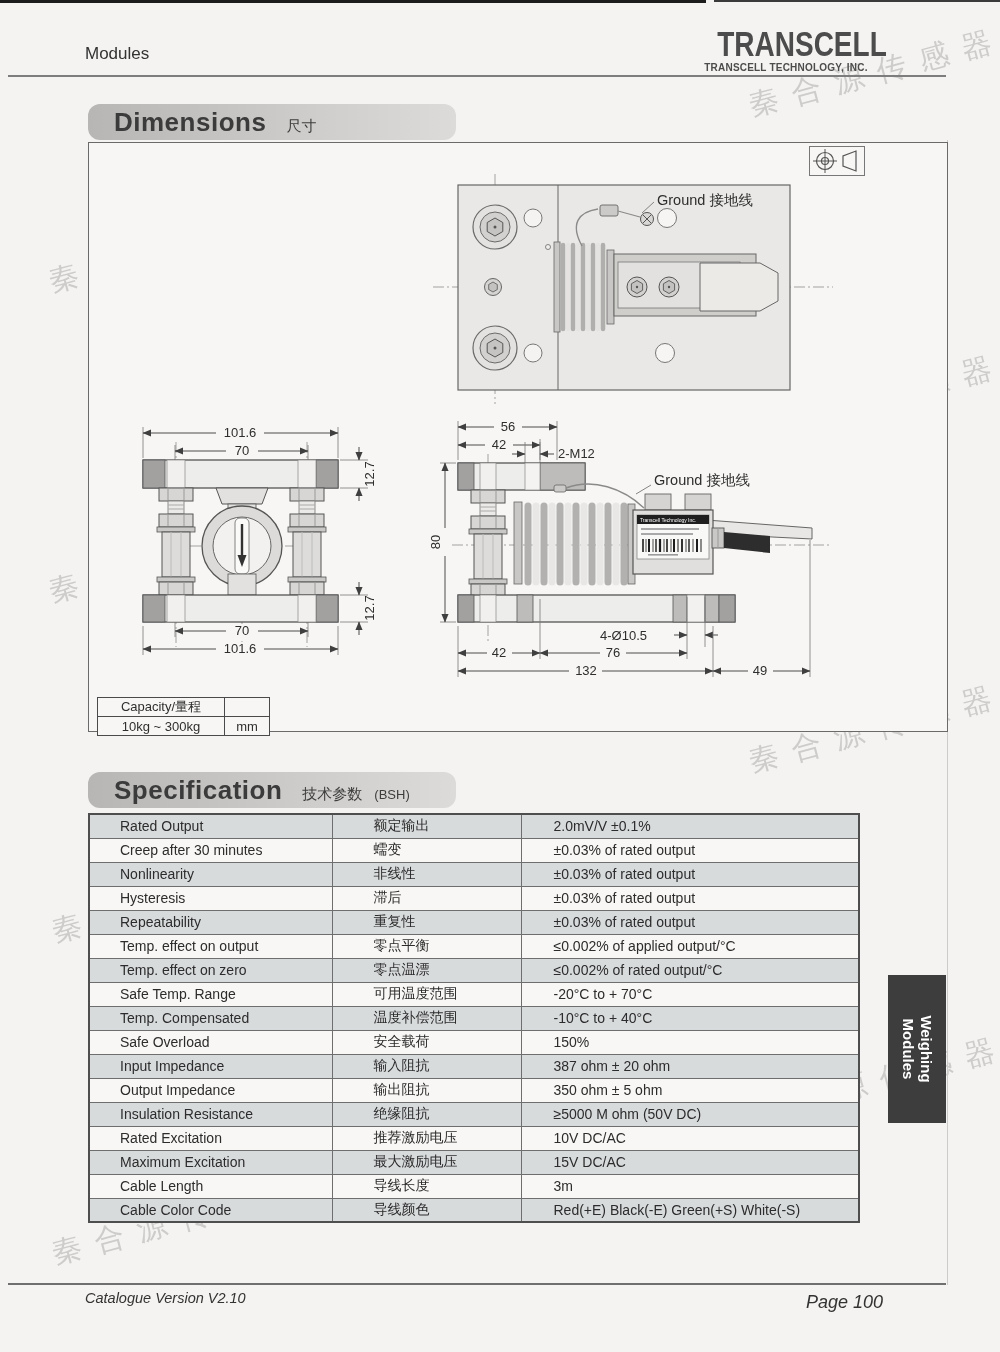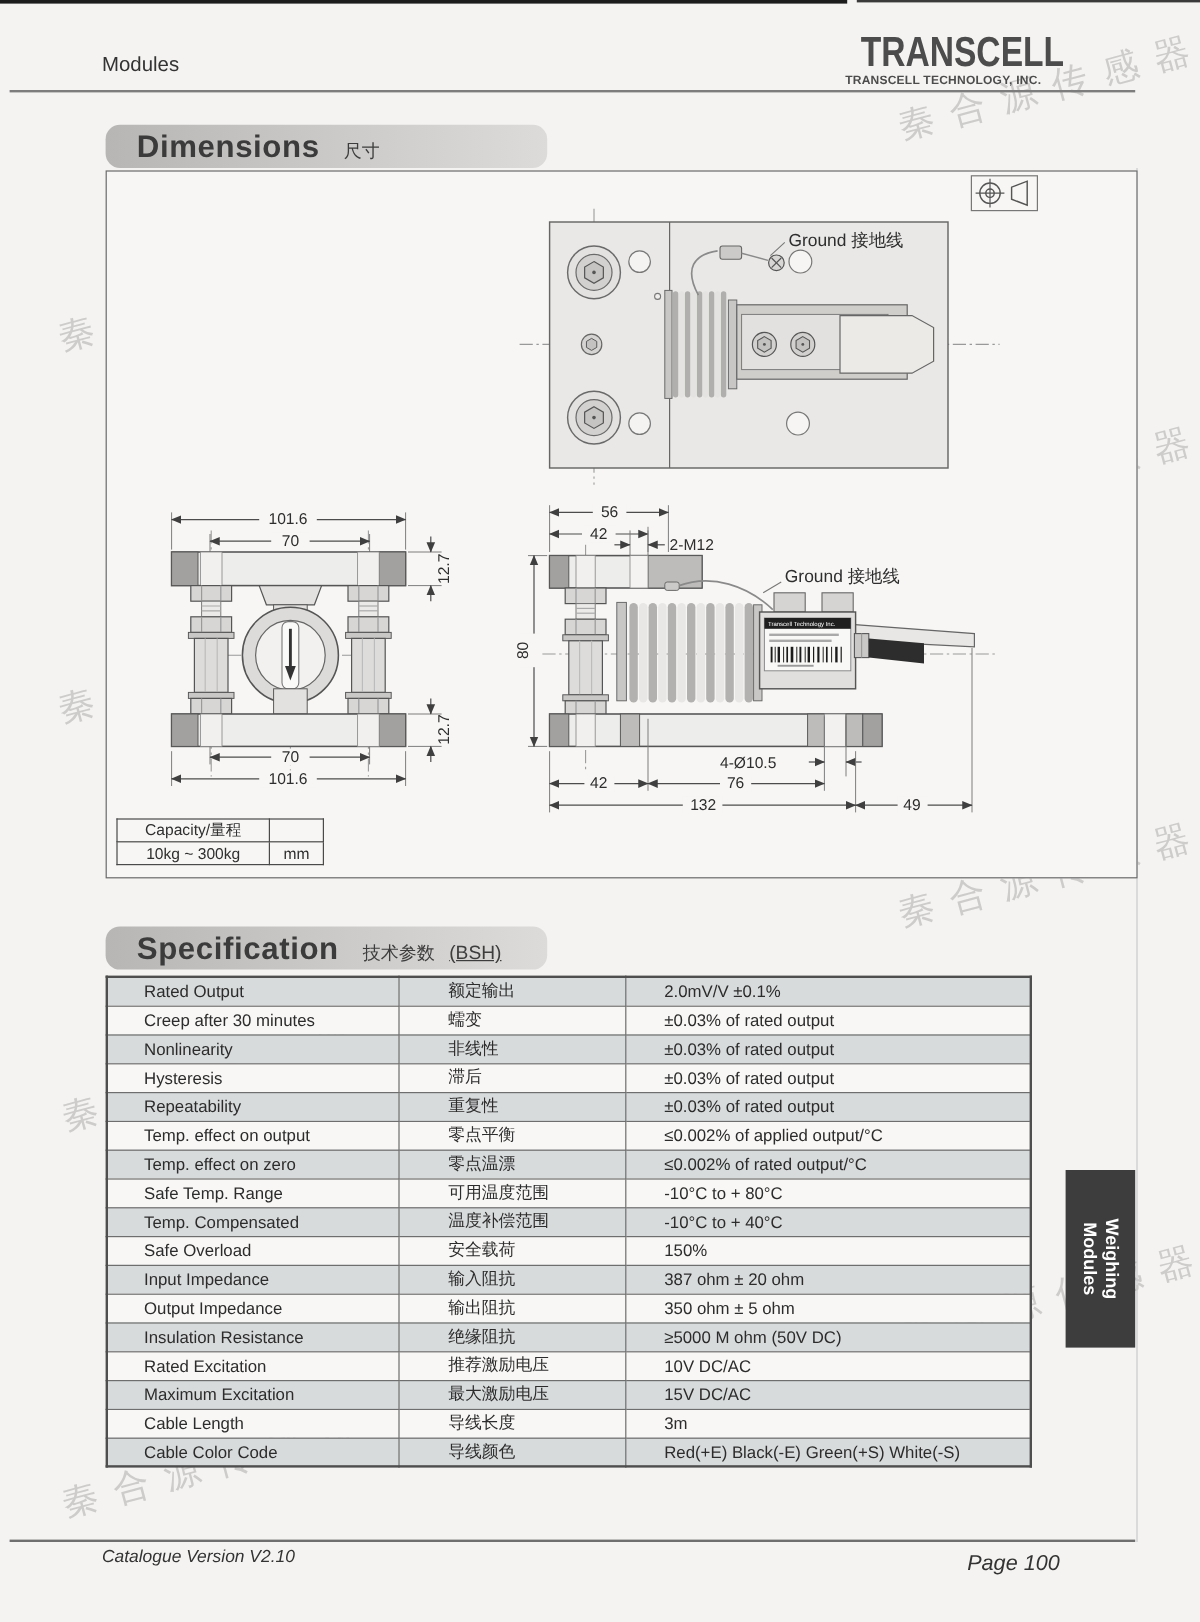--- a/index.html
+++ b/index.html
@@ -19,33 +19,33 @@
 
   
   .wm{font-size:30px;letter-spacing:14px;color:rgba(150,150,150,0.42);
       transform:rotate(-15deg);white-space:nowrap;pointer-events:none;}
 
   
   .title-bar{width:368px;height:36px;background:linear-gradient(90deg,#b7b6b5 0%,#cccbc9 55%,#dcdbd9 100%);
              display:flex;align-items:baseline;padding-left:26px;box-sizing:border-box;border-radius:12px;}
   .title-bar .en{font-weight:bold;font-size:26px;color:#3b3b3b;letter-spacing:0.5px;line-height:36px;}
   .title-bar .cn{font-size:15px;color:#3d3d3d;margin-left:20px;}
-  .title-bar .note{font-size:16px;color:#3d3d3d;margin-left:12px;text-decoration:underline;}
+  .title-bar .note{font-size:13px;color:#3d3d3d;margin-left:12px;}
 
   
   .dims-box{left:88px;top:142px;width:860px;height:590px;border:1.5px solid #6a6a6a;
             background:#f7f6f4;box-sizing:border-box;}
   .proj-box{left:809px;top:146px;width:54px;height:28px;border:1px solid #777;background:#f7f6f4;}
 
   svg text{font-family:"Liberation Sans",sans-serif;}
   .dt{font-size:13px;fill:#2e2e2e;}
   .gl{font-size:14.5px;fill:#2e2e2e;}
 
   
-  .cap-table{left:97px;top:682px;border-collapse:collapse;}
+  .cap-table{left:97px;top:697px;border-collapse:collapse;}
   .cap-table td{border:1.2px solid #4a4a4a;font-size:13px;color:#2f2f2f;text-align:center;
                 height:18px;padding:0 6px;background:#f7f6f4;}
   .cap-c1{width:114px;}
   .cap-c2{width:32px;}
 
   
   .spec-table{left:88px;top:813px;border-collapse:collapse;border:2px solid #4e4e4e;}
   .spec-table td{border:1px solid #6e6e6e;height:24px;font-size:14px;color:#2c2c2c;padding:0;margin-top:27px;}
   .spec-table tr:nth-child(odd){background:#d8dbdc;}
   .spec-table tr:nth-child(even){background:#f8f7f5;}
@@ -433,21 +433,21 @@
         <td class="sc3">≤0.002% of applied output/°C</td>
       </tr>
   <tr>
         <td class="sc1">Temp. effect on zero</td>
         <td class="sc2">零点温漂</td>
         <td class="sc3">≤0.002% of rated output/°C</td>
       </tr>
   <tr>
         <td class="sc1">Safe Temp. Range</td>
         <td class="sc2">可用温度范围</td>
-        <td class="sc3">-10°C to + 80°C</td>
+        <td class="sc3">-20°C to + 70°C</td>
       </tr>
   <tr>
         <td class="sc1">Temp. Compensated</td>
         <td class="sc2">温度补偿范围</td>
         <td class="sc3">-10°C to + 40°C</td>
       </tr>
   <tr>
         <td class="sc1">Safe Overload</td>
         <td class="sc2">安全载荷</td>
         <td class="sc3">150%</td>

